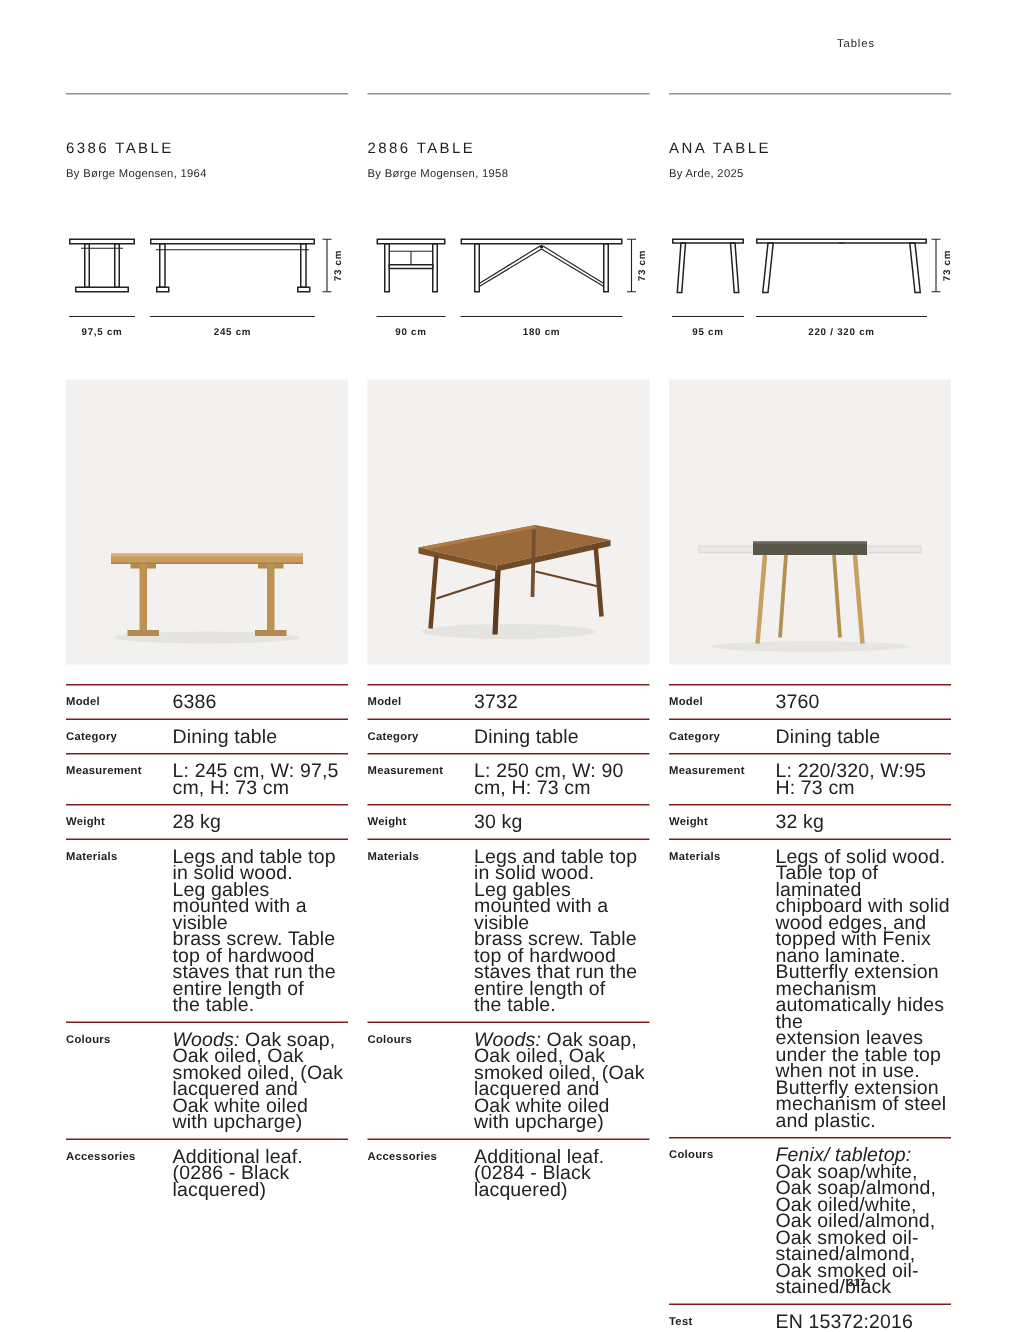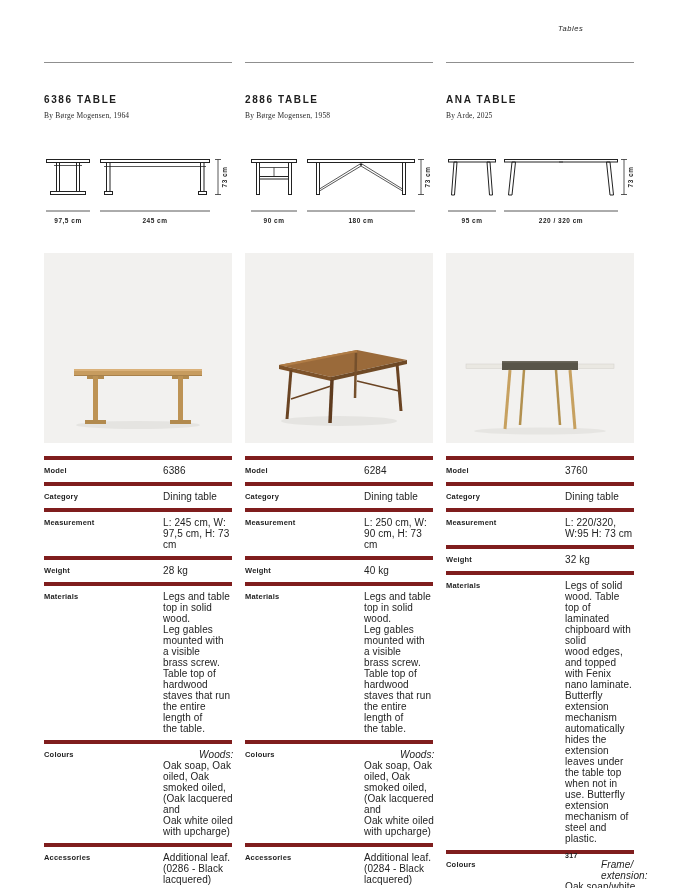--- a/index.html
+++ b/index.html
@@ -7,68 +7,67 @@
     width:678px;height:888px;
     background:#ffffff;
     font-family:"Liberation Sans", sans-serif;
     color:#1e1e1e;
     position:relative;
     overflow:hidden;
     -webkit-font-smoothing:antialiased;
   }
   .running-header{
     position:absolute;top:24px;left:558px;
-    font-size:7.5px;letter-spacing:.6px;color:#242424;font-style:italic;
+    font-size:7.5px;letter-spacing:.6px;color:#242424;
   }
   .page-number{
     position:absolute;top:852px;left:565px;
     font-size:7px;font-weight:700;letter-spacing:.3px;
   }
   .columns{
     position:absolute;top:62px;left:44px;width:590px;
     display:flex;gap:13px;
   }
   .column{width:188px;display:flex;flex-direction:column;}
   .col-rule{border-top:1px solid #8f8f8f;height:0;}
   .product-title{
     margin:31px 0 0 0;
-    font-size:10px;font-weight:700;letter-spacing:1.6px;
+    font-size:10px;font-weight:400;letter-spacing:1.6px;
   }
   .product-byline{
     margin:6px 0 0 0;
-    font-size:7.5px;letter-spacing:.2px;color:#2a2a2a;font-family:Liberation Serif, serif;
+    font-size:7.5px;letter-spacing:.2px;color:#2a2a2a;
   }
   .drawing{margin-top:25px;display:block;}
   .drawing .thin{stroke:#222222;stroke-width:.75;fill:none;}
   .drawing .solid{fill:#222222;stroke:none;}
   .drawing .frame{fill:none;stroke:#222222;stroke-width:1;}
   .drawing text{
     font-family:"Liberation Sans",sans-serif;
     font-size:6.5px;font-weight:600;letter-spacing:.5px;fill:#222222;
   }
   .photo{
     margin-top:16px;width:188px;height:190px;background:#f2f1ef;
   }
   .specs{margin-top:13px;}
   .spec-row{
     display:flex;
-    border-top:4px solid #7f1d1d;
+    border-top:1px solid #7f1d1d;
     padding:5px 0 6px 0;
-    gap:48px;
   }
   .spec-label{
     width:71px;flex:0 0 71px;
     font-size:7.5px;font-weight:700;letter-spacing:.2px;line-height:11px;
   }
   .spec-value{
     flex:1;
-    font-size:10px;line-height:11px;letter-spacing:.1px;
+    font-size:13px;line-height:11px;letter-spacing:.1px;
     white-space:pre-line;color:#222222;
   }
-  .spec-value em{font-style:italic;margin-left:36px;}
+  .spec-value em{font-style:italic;}
   .spec-value em.block{display:block;}
 </style>
 </head>
 <body>
 
 <span class="running-header">Tables</span>
 
 <div class="columns">
 
   <article class="column">
@@ -202,33 +201,33 @@
         <line x1="152" y1="110" x2="156" y2="158" stroke="#6a4423" stroke-width="3"></line>
         <line x1="111" y1="100" x2="110" y2="145" stroke="#75502c" stroke-width="2.5"></line>
         <line x1="46" y1="146" x2="86" y2="133" stroke="#6a4423" stroke-width="1.5"></line>
         <line x1="154" y1="138" x2="112" y2="128" stroke="#6a4423" stroke-width="1.5"></line>
       </svg>
     </div>
 
     <div class="specs">
       <div class="spec-row">
         <div class="spec-label">Model</div>
-        <div class="spec-value">6284</div>
+        <div class="spec-value">3732</div>
       </div>
       <div class="spec-row">
         <div class="spec-label">Category</div>
         <div class="spec-value">Dining table</div>
       </div>
       <div class="spec-row">
         <div class="spec-label">Measurement</div>
         <div class="spec-value">L: 250 cm, W: 90 cm, H: 73 cm</div>
       </div>
       <div class="spec-row">
         <div class="spec-label">Weight</div>
-        <div class="spec-value">40 kg</div>
+        <div class="spec-value">30 kg</div>
       </div>
       <div class="spec-row">
         <div class="spec-label">Materials</div>
         <div class="spec-value">Legs and table top in solid wood.
 Leg gables mounted with a visible
 brass screw. Table top of hardwood
 staves that run the entire length of
 the table.</div>
       </div>
       <div class="spec-row">
@@ -309,21 +308,21 @@
 laminated chipboard with solid
 wood edges, and topped with Fenix
 nano laminate. Butterfly extension
 mechanism automatically hides the
 extension leaves under the table top
 when not in use. Butterfly extension
 mechanism of steel and plastic.</div>
       </div>
       <div class="spec-row">
         <div class="spec-label">Colours</div>
-        <div class="spec-value"><em class="block">Frame/ extension:</em><span>Oak soap/white, Oak soap/almond,
+        <div class="spec-value"><em class="block">Fenix/ tabletop:</em><span>Oak soap/white, Oak soap/almond,
 Oak oiled/white, Oak oiled/almond,
 Oak smoked oil-stained/almond,
 Oak smoked oil-stained/black</span></div>
       </div>
       <div class="spec-row">
         <div class="spec-label">Test</div>
         <div class="spec-value">EN 15372:2016</div>
       </div>
     </div>
   </article>

